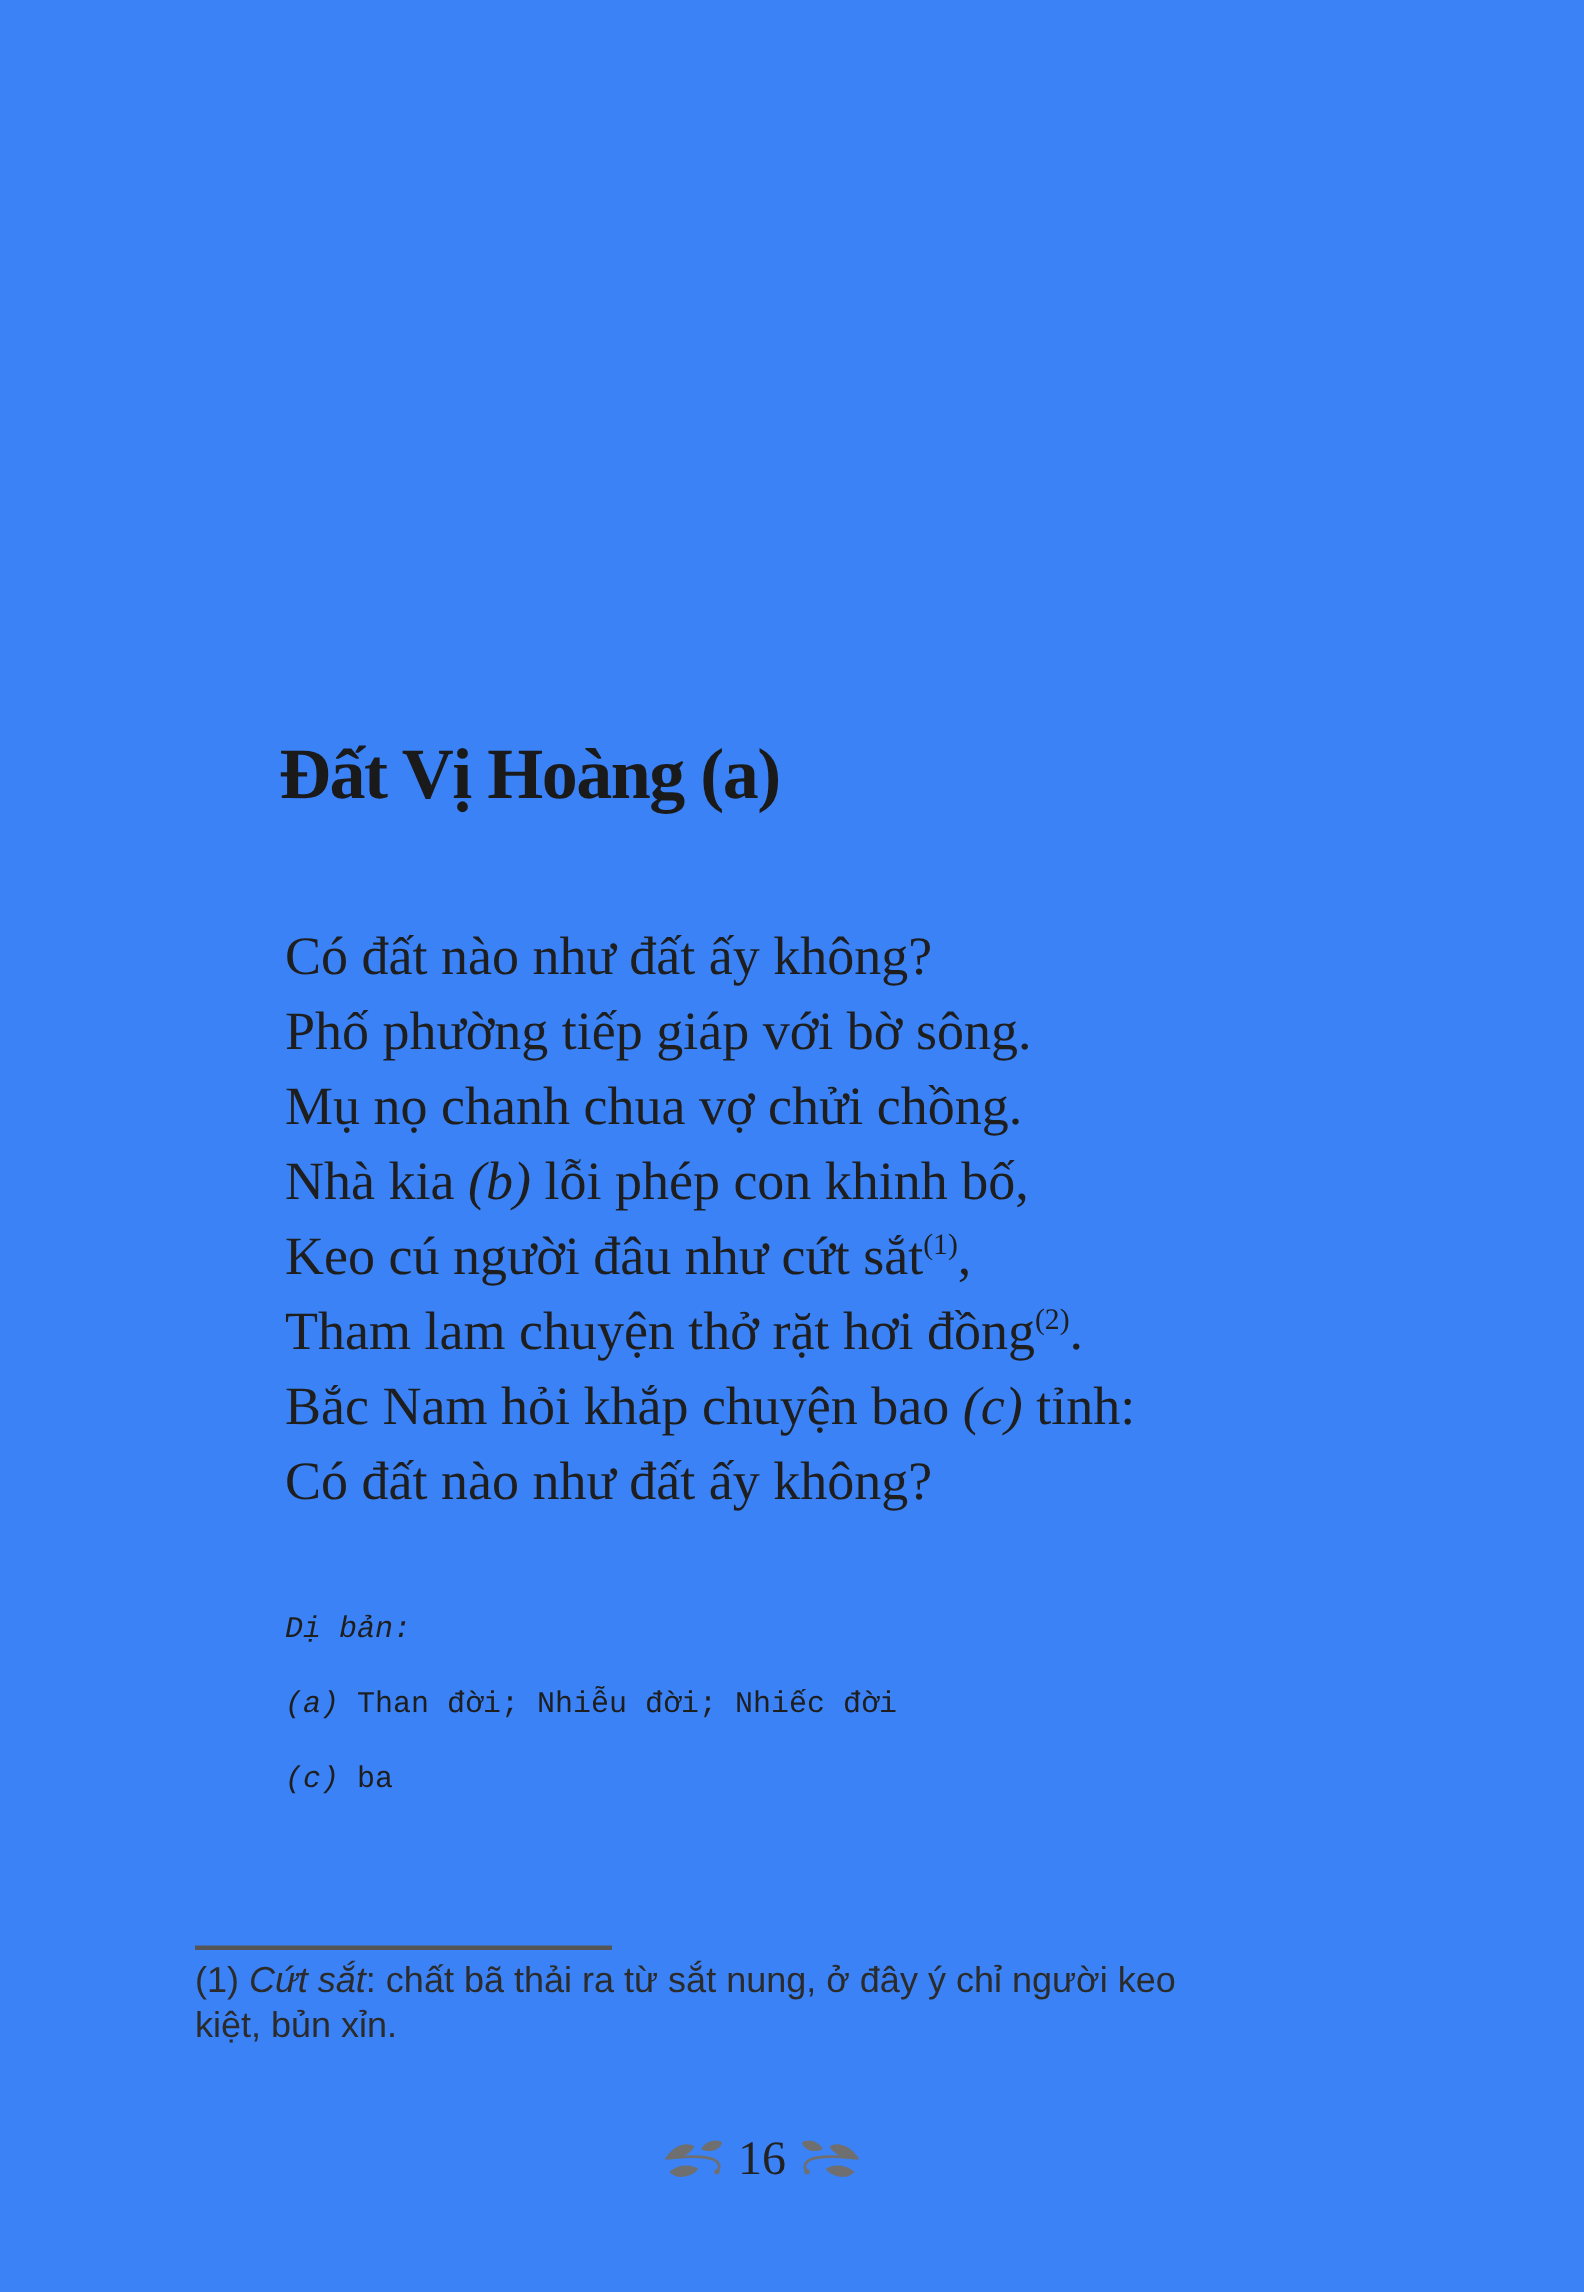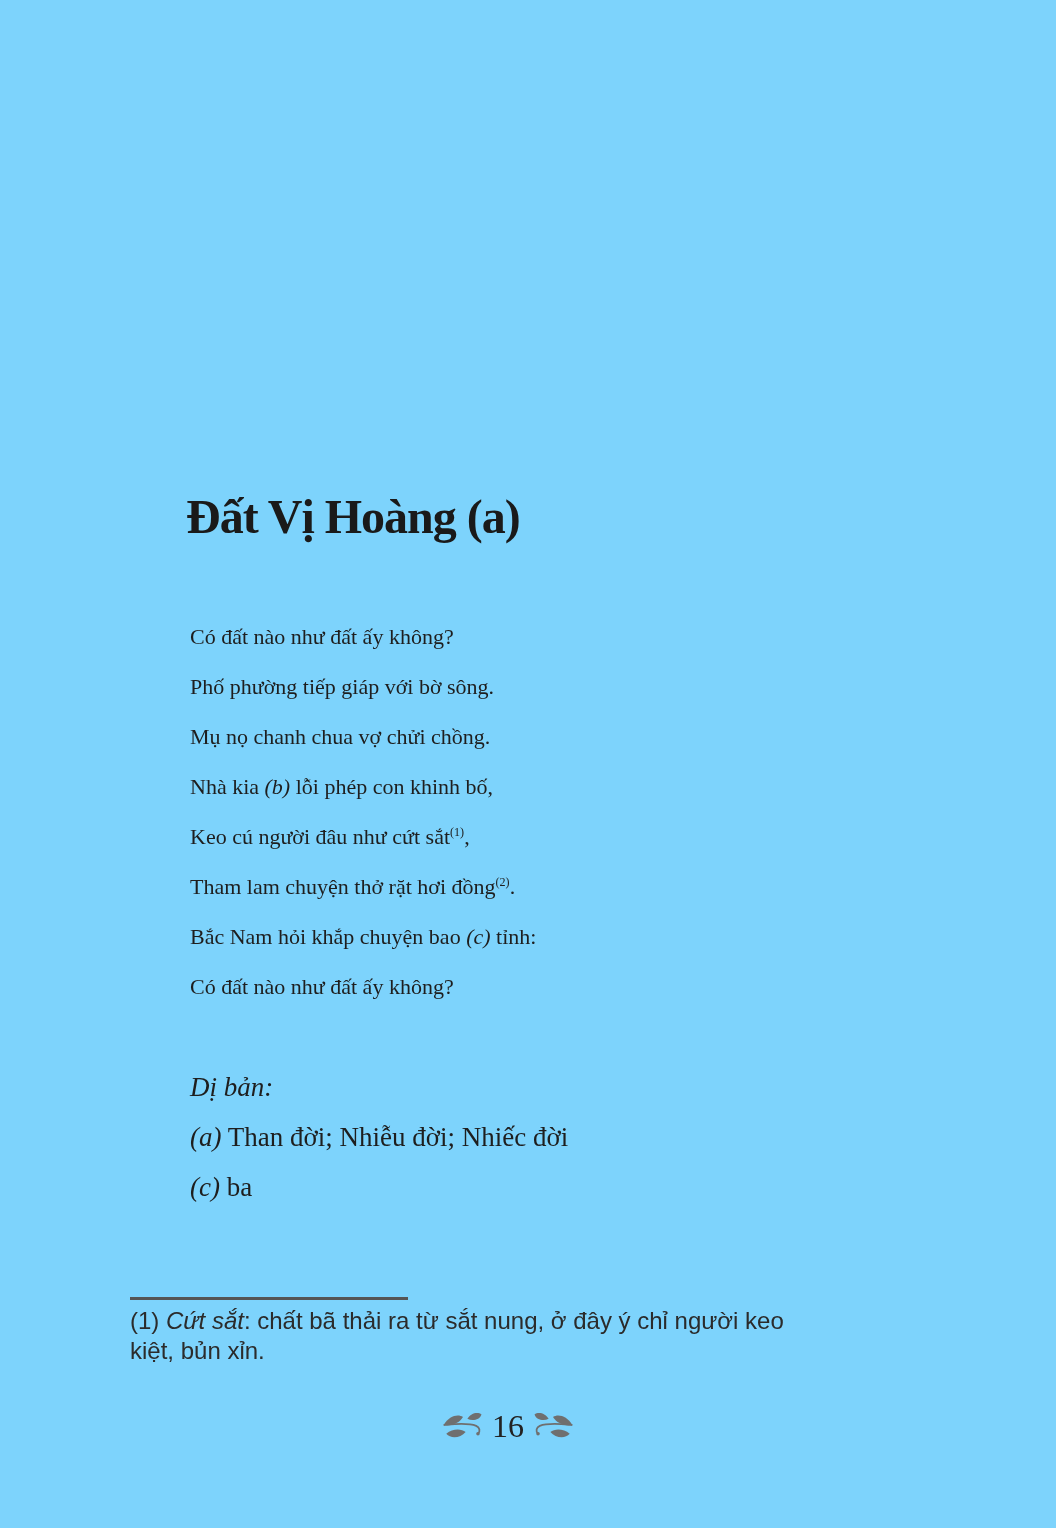--- a/index.html
+++ b/index.html
@@ -6,47 +6,48 @@
   body {
     width: 1056px; height: 1528px;
     background: #ffffff;
     position: relative;
     font-family: "Liberation Serif", serif;
     color: #1b1b1b;
     overflow: hidden;
   }
   .page {
     position: absolute; inset: 0;
-    background: #7dd3fc;
+    background: #3b82f6;
   }
   .title {
     position: absolute;
     left: 186px; top: 458px;
     font-size: 48px;
     font-weight: 700;
     letter-spacing: -1px;
     line-height: 54px;
     color: #1a1a1a;
     font-family: "Liberation Serif", serif;
   }
   .poem {
     position: absolute;
     left: 190px; top: 612px;
-    font-size: 22px;
+    font-size: 36px;
     line-height: 50px;
     color: #1e1e1e;
     white-space: nowrap;
   }
   .variants {
     position: absolute;
     left: 190px; top: 1062px;
-    font-size: 27px;
+    font-size: 20px;
     line-height: 50px;
     color: #1e1e1e;
     white-space: nowrap;
+    font-family: Liberation Mono, monospace;
   }
   .line { height: 50px; }
   .it { font-style: italic; }
   .sup {
     font-size: 0.55em;
     vertical-align: super;
     line-height: 0;
   }
   .footnotes {
     position: absolute;
@@ -61,21 +62,21 @@
     width: 278px; height: 0;
     border-top: 3px solid #555555;
     margin-bottom: 6px;
   }
   .fn i { font-style: italic; }
   .page-footer {
     position: absolute;
     left: 438px; top: 1410px;
     width: 140px; height: 44px;
     display: flex;
-    align-items: flex-start;
+    align-items: flex-end;
     justify-content: center;
     gap: 7px;
   }
   .page-number {
     font-size: 32px;
     color: #222222;
     font-family: "Liberation Serif", serif;
     line-height: 1;
   }
   .orn { color: #6f6f6f; display: block; }

